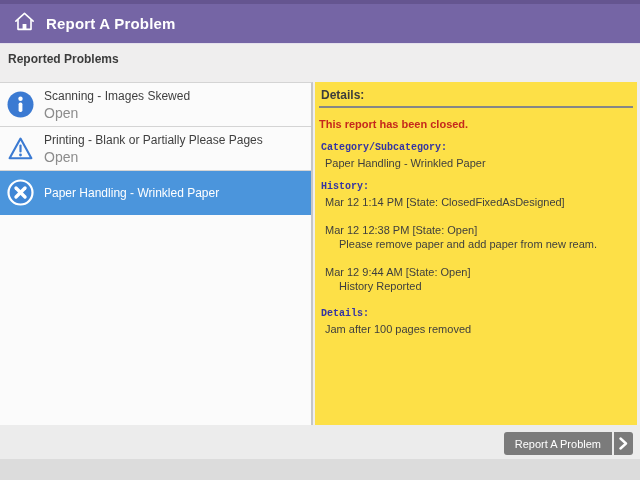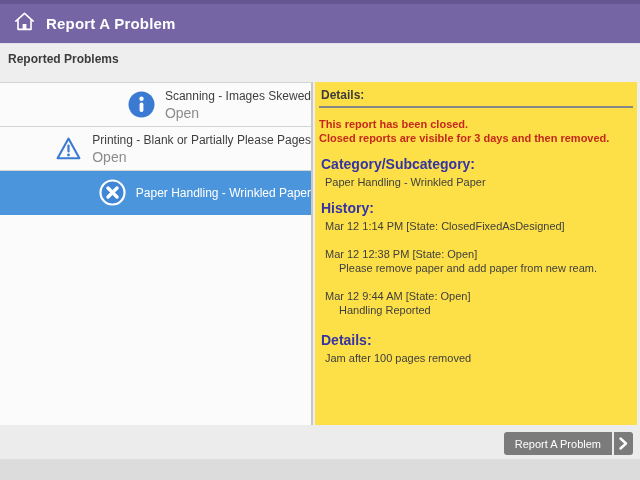--- a/index.html
+++ b/index.html
@@ -30,40 +30,39 @@
 
   
   .list-panel {
     position:absolute; left:0; top:82px; width:313px; height:343px;
     background:#fbfbfb; border-top:1px solid #d4d4d4; border-right:2px solid #c6c6c6;
   }
   .list-item {
     height:44px; display:flex; align-items:center; gap:10px;
     padding-left:7px; border-bottom:1px solid #d4d4d4; background:#fbfbfb;
     cursor:pointer;
-    justify-content:flex-end;
   }
   .list-item .txt { display:flex; flex-direction:column; gap:2px; }
   .list-item .t1 { font-size:12px; color:#3f3f3f; }
   .list-item .t2 { font-size:14px; color:#8c8c8c; }
   .list-item.selected { background:#4b95dc; border-bottom:1px solid #4b95dc; }
   .list-item.selected .t1 { color:#ffffff; }
   .list-item.selected .t2 { color:#eaf2fb; }
   .li-icon { width:27px; height:27px; flex:0 0 27px; }
 
   
   .details-panel {
     position:absolute; left:315px; top:82px; width:322px; height:343px;
     background:#fde047; padding:6px 4px 0 4px;
   }
   .details-heading { font-size:12px; font-weight:bold; color:#3c3c3c; margin-left:2px; }
   .details-rule { height:2px; background:#868686; margin:4px 0 0 0; }
   .closed-notice { margin-top:9px; text-align:left; }
   .closed-notice div { font-size:11px; font-weight:bold; color:#c5281c; line-height:14px; }
-  .fld-label { font-size:14px; font-weight:bold; color:#3434a4; margin:11px 0 0 2px; }
+  .fld-label { font-size:10px; font-weight:bold; color:#3434a4; margin:11px 0 0 2px;font-family:Liberation Mono, monospace; }
   .fld-value { font-size:11px; color:#3e3e3e; margin:4px 0 0 6px; line-height:13px; }
   .hist-entry { font-size:11px; color:#3e3e3e; margin:4px 0 0 6px; line-height:13px; }
   .hist-note  { font-size:11px; color:#3e3e3e; margin:1px 0 0 20px; line-height:13px; }
   .hist-note:empty { display:none; }
   .hist-block { margin-bottom:15px; }
   .hist-block:last-child { margin-bottom:0; }
 
   
   .footer-band1 { position:absolute; left:0; top:425px; width:640px; height:34px; background:#ececec; }
   .footer-band2 { position:absolute; left:0; top:459px; width:640px; height:21px; background:#dcdcdc; }
@@ -146,39 +145,38 @@
     </div>
 
   </div>
 
   <div class="details-panel">
     <div class="details-heading">Details:</div>
     <div class="details-rule"></div>
 
     <div class="closed-notice">
       <div>This report has been closed.</div>
-      <div>Closed reports are visible for 3 days and then removed.</div>
     </div>
 
     <div class="fld-label">Category/Subcategory:</div>
     <div class="fld-value">Paper Handling - Wrinkled Paper</div>
 
     <div class="fld-label">History:</div>
 
     <div class="hist-block">
       <div class="hist-entry">Mar 12 1:14 PM [State: ClosedFixedAsDesigned]</div>
 
     </div>
     <div class="hist-block">
       <div class="hist-entry">Mar 12 12:38 PM [State: Open]</div>
       <div class="hist-note">Please remove paper and add paper from new ream.</div>
     </div>
     <div class="hist-block">
       <div class="hist-entry">Mar 12 9:44 AM [State: Open]</div>
-      <div class="hist-note">Handling Reported</div>
+      <div class="hist-note">History Reported</div>
     </div>
 
     <div class="fld-label">Details:</div>
     <div class="fld-value">Jam after 100 pages removed</div>
   </div>
 
   <div class="footer-band1"></div>
   <div class="footer-band2"></div>
 
   <div class="report-btn">

